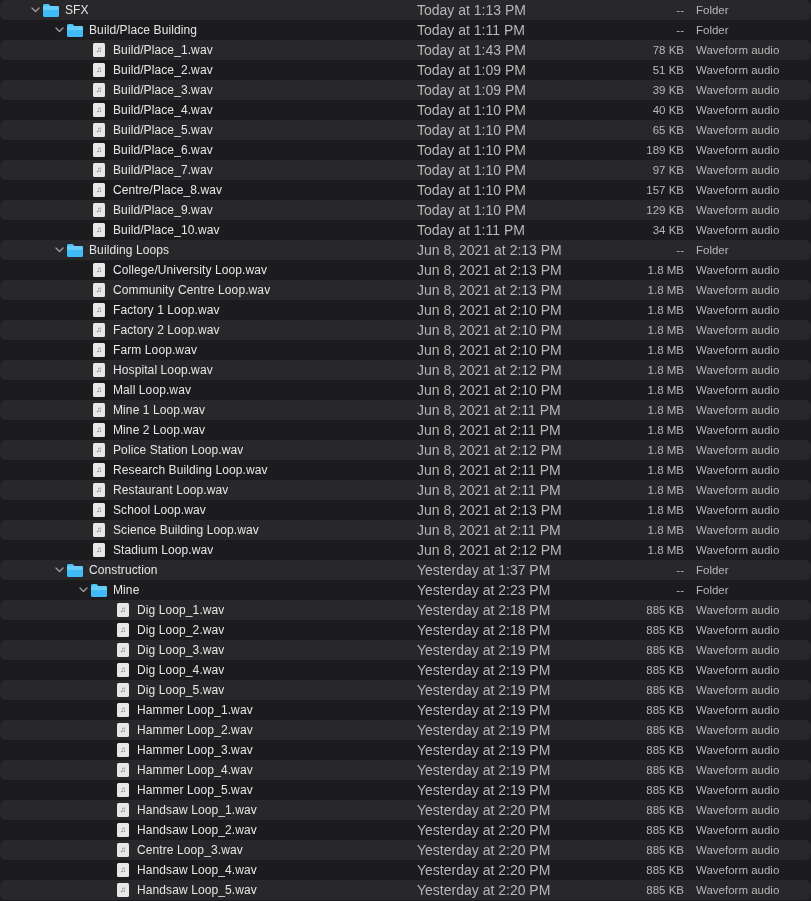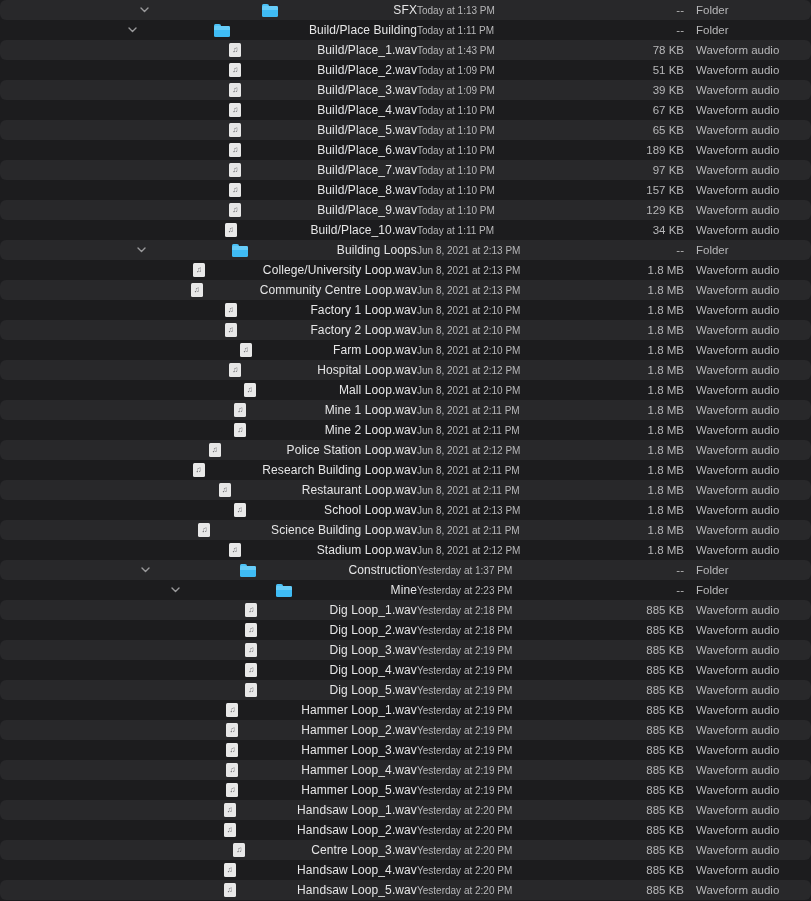--- a/index.html
+++ b/index.html
@@ -40,21 +40,20 @@
 
   
   .name-cell {
     display: flex;
     align-items: center;
     flex: 0 0 417px;
     width: 417px;
     box-sizing: border-box;
     overflow: hidden;
     white-space: nowrap;
-    justify-content: space-between;
   }
 
   .indent { flex: none; height: 1px; }
 
   .chevron {
     flex: none;
     width: 14px;
     height: 14px;
     display: flex;
     align-items: center;
@@ -124,21 +123,21 @@
     letter-spacing: 0.1px;
     overflow: hidden;
     text-overflow: ellipsis;
     white-space: nowrap;
   }
 
   
   .date-cell {
     flex: 0 0 205px;
     width: 205px;
-    font-size: 10px;
+    font-size: 14px;
     color: #b7b7b9;
     white-space: nowrap;
     overflow: hidden;
     box-sizing: border-box;
   }
 
   
   .size-cell {
     flex: 0 0 62px;
     width: 62px;
@@ -265,21 +264,21 @@
           <svg width="9" height="6" viewBox="0 0 9 6">
             <path d="M1 1 L4.5 4.5 L8 1" fill="none" stroke="#9a9a9c" stroke-width="1.4" stroke-linecap="round" stroke-linejoin="round"></path>
           </svg>
         </span>
         <span class="icon">
           <span class="file-ic">♫</span>
         </span>
         <span class="name-text">Build/Place_4.wav</span>
       </div>
       <div class="date-cell">Today at 1:10 PM</div>
-      <div class="size-cell">67 KB</div>
+      <div class="size-cell">40 KB</div>
       <div class="kind-cell">Waveform audio</div>
     </div>
     <div class="row stripe">
       <div class="name-cell">
         <span class="indent" style="width: 76px;"></span>
         <span class="chevron empty">
           <svg width="9" height="6" viewBox="0 0 9 6">
             <path d="M1 1 L4.5 4.5 L8 1" fill="none" stroke="#9a9a9c" stroke-width="1.4" stroke-linecap="round" stroke-linejoin="round"></path>
           </svg>
         </span>
@@ -330,21 +329,21 @@
       <div class="name-cell">
         <span class="indent" style="width: 76px;"></span>
         <span class="chevron empty">
           <svg width="9" height="6" viewBox="0 0 9 6">
             <path d="M1 1 L4.5 4.5 L8 1" fill="none" stroke="#9a9a9c" stroke-width="1.4" stroke-linecap="round" stroke-linejoin="round"></path>
           </svg>
         </span>
         <span class="icon">
           <span class="file-ic">♫</span>
         </span>
-        <span class="name-text">Build/Place_8.wav</span>
+        <span class="name-text">Centre/Place_8.wav</span>
       </div>
       <div class="date-cell">Today at 1:10 PM</div>
       <div class="size-cell">157 KB</div>
       <div class="kind-cell">Waveform audio</div>
     </div>
     <div class="row stripe">
       <div class="name-cell">
         <span class="indent" style="width: 76px;"></span>
         <span class="chevron empty">
           <svg width="9" height="6" viewBox="0 0 9 6">

